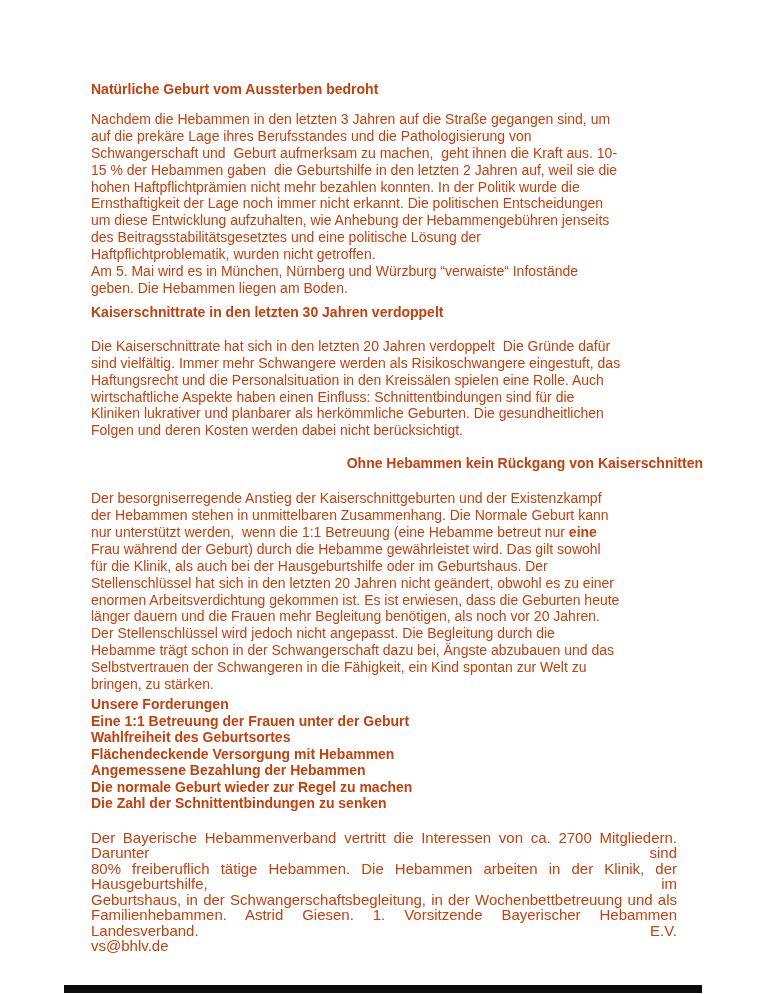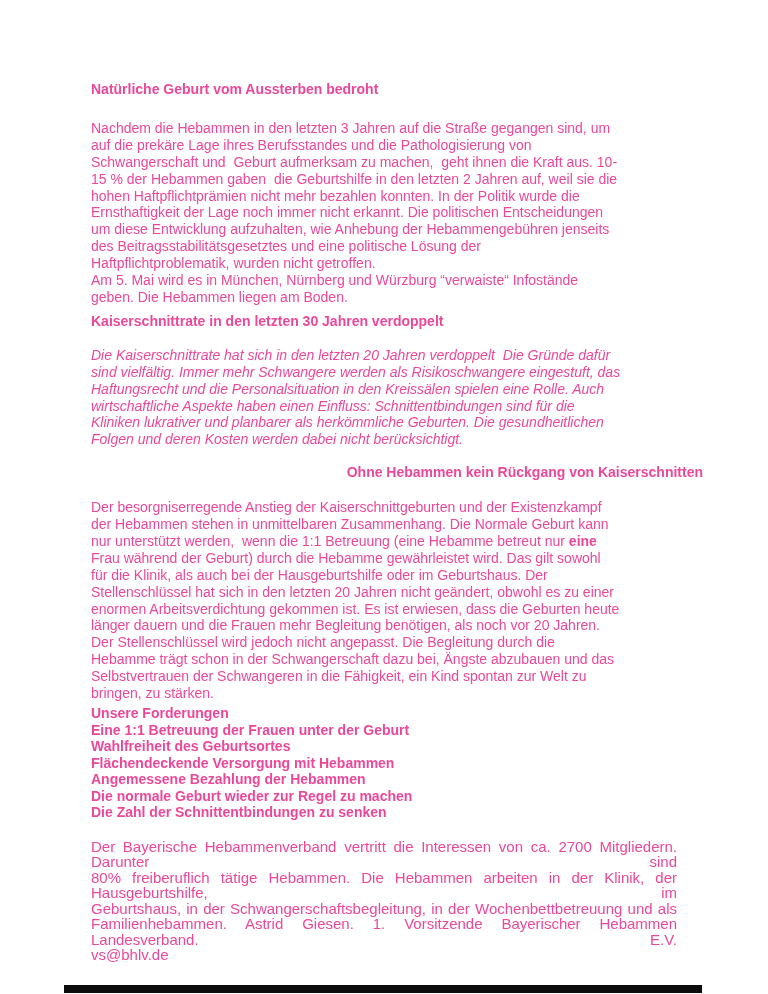--- a/index.html
+++ b/index.html
@@ -1,21 +1,21 @@
 <!DOCTYPE html>
 <html><head>
 <meta charset="utf-8">
 <style>
   html, body { margin: 0; padding: 0; background: #ffffff; }
   .page {
     position: relative;
     width: 768px;
     height: 994px;
     background: #ffffff;
-    color: #ec4899;
+    color: #c2410c;
     font-family: "Liberation Sans", "DejaVu Sans", sans-serif;
     overflow: hidden;
   }
   .content {
     position: absolute;
     left: 91px;
     top: 0;
     width: 612px;
   }
   .heading {
@@ -27,22 +27,22 @@
   }
   #h1 { margin-top: 81px; }
   #h2 { margin-top: 7px; }
   #h3 { margin-top: 16px; text-align: right; }
   .body-para {
     font-size: 14px;
     line-height: 16.9px;
     margin: 0;
     white-space: pre-wrap;
   }
-  #p1 { margin-top: 22px; }
-  #p2 { margin-top: 17px; font-style: italic; }
+  #p1 { margin-top: 13px; }
+  #p2 { margin-top: 17px; }
   #p3 { margin-top: 18px; }
   #demands {
     margin: 3px 0 0 0;
     font-size: 14px;
     line-height: 16.5px;
     font-weight: bold;
     white-space: pre-wrap;
   }
   #footer {
     margin-top: 18px;

